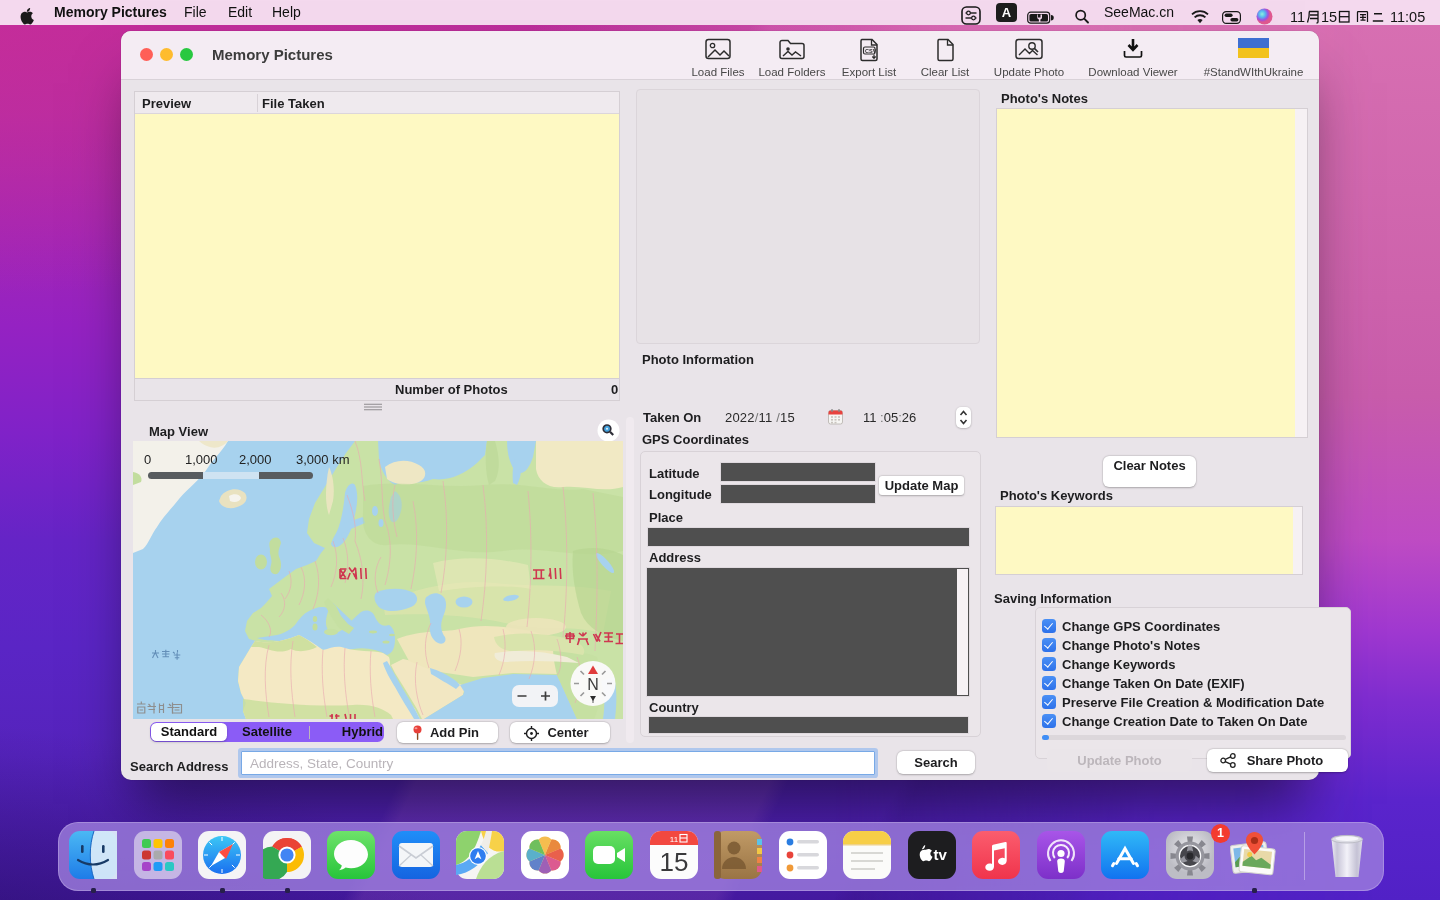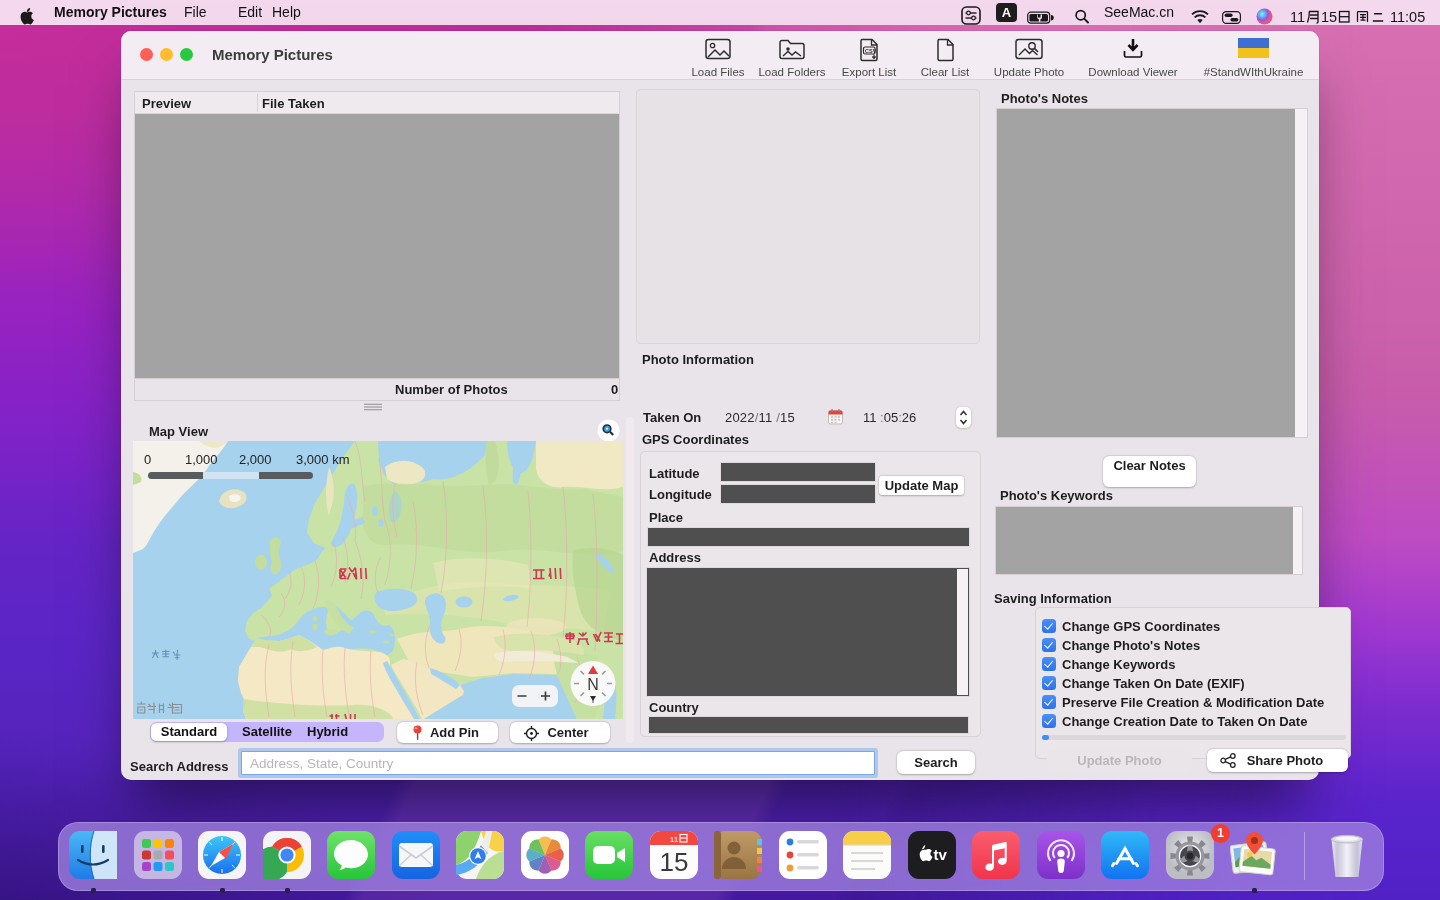--- a/index.html
+++ b/index.html
@@ -14,40 +14,40 @@
 #menubar .it{position:absolute;top:0;height:25px;line-height:25px}
 #win{position:absolute;left:121px;top:31px;width:1198px;height:749px;background:#e9e4e9;border-radius:10px;box-shadow:0 38px 55px -14px rgba(0,0,0,.5),0 0 1px rgba(0,0,0,.35)}
 #titlebar{position:absolute;left:0;top:0;width:1198px;height:49px;background:#f4ecf3;border-radius:10px 10px 0 0;border-bottom:1px solid #d9d2d8}
 .tl{position:absolute;top:16.5px;width:13px;height:13px;border-radius:50%}
 #wtitle{position:absolute;left:91px;top:15px;font-size:15px;font-weight:bold;color:#3c3c3c}
 .tbi{position:absolute;text-align:center;color:#484848;font-size:11.5px}
 .tbi .lbl{position:absolute;left:50%;transform:translateX(-50%);top:28px;white-space:nowrap}
 
 .b13{font-size:13px;font-weight:bold;color:#1d1d1f;position:absolute;white-space:nowrap}
 .r13{font-size:13px;color:#2a2a2a;position:absolute;white-space:nowrap}
-.whitebox{position:absolute;background:#a3a3a3;border:1px solid #d5cfd4}
+.whitebox{position:absolute;background:#fef9c3;border:1px solid #d5cfd4}
 .groupbox{position:absolute;background:#ebe6ea;border:1px solid #d8d2d7;border-radius:5px}
 .darkfield{position:absolute;background:#4f4f4f;box-shadow:0 0 0 1px #dfd9de}
 .btn{position:absolute;background:#fff;border-radius:6px;box-shadow:0 .5px 2px rgba(0,0,0,.25),0 0 0 .5px rgba(0,0,0,.06);font-size:13px;font-weight:bold;color:#1d1d1f;text-align:center}
 #dock{position:absolute;left:58px;top:822px;width:1326px;height:69px;border-radius:20px;background:rgba(160,130,223,.78);box-shadow:inset 0 0 0 1px rgba(255,255,255,.22)}
 .dki{position:absolute;top:9px;width:48px;height:48px}
 .dot{position:absolute;top:66px;width:5px;height:5px;border-radius:1.5px;background:#27204a}
 .cb{position:absolute;left:6px;width:14px;height:14px;border-radius:3.5px;background:linear-gradient(#4a90f5,#2d71ea)}
 .cb::after{content:"";position:absolute;left:4.2px;top:2.2px;width:4px;height:7px;border:solid #fff;border-width:0 1.8px 1.8px 0;transform:rotate(40deg)}
 </style></head>
 <body>
 <div id="wall"></div>
 <div id="wallR"></div>
 <div id="menubar">
  <svg class="it" style="left:20px;top:4px" width="15" height="18" viewBox="0 0 14 16">
       <path fill="#1a1a1a" d="M11.4 8.6c0-2 1.6-3 1.7-3.1-.9-1.4-2.4-1.6-2.9-1.6-1.2-.1-2.4.7-3 .7-.6 0-1.6-.7-2.6-.7C3.3 4 2 4.8 1.3 6c-1.5 2.6-.4 6.5 1.1 8.6.7 1 1.5 2.2 2.6 2.1 1-.1 1.4-.7 2.7-.7s1.6.7 2.7.7c1.1 0 1.8-1 2.5-2.1.8-1.2 1.1-2.4 1.1-2.4s-2.5-1-2.6-3.6zM9.4 2.8c.6-.7 1-1.7.9-2.8-.9 0-1.9.6-2.5 1.3-.6.6-1 1.6-.9 2.6 1 .1 1.9-.4 2.5-1.1z" transform="scale(0.92)"></path>
     </svg>
  <div class="it" style="left:54px;font-weight:bold">Memory Pictures</div>
  <div class="it" style="left:184px">File</div>
- <div class="it" style="left:238px">Edit</div>
+ <div class="it" style="left:228px">Edit</div>
  <div class="it" style="left:272px">Help</div>
  <svg class="it" style="left:961px;top:3px" width="20" height="19" viewBox="0 0 20 19">
       <rect x="1" y="1" width="18" height="17" rx="4.5" fill="none" stroke="#1a1a1a" stroke-width="1.6"></rect>
       <line x1="4.5" y1="7" x2="15.5" y2="7" stroke="#1a1a1a" stroke-width="1.4"></line>
       <line x1="4.5" y1="12" x2="15.5" y2="12" stroke="#1a1a1a" stroke-width="1.4"></line>
       <circle cx="7.5" cy="7" r="1.8" fill="#f4d9ee" stroke="#1a1a1a" stroke-width="1.2"></circle>
       <circle cx="12.5" cy="12" r="1.8" fill="#f4d9ee" stroke="#1a1a1a" stroke-width="1.2"></circle>
     </svg>
  <div class="it" style="left:996px;top:3px;height:19px;width:21px;background:#1e1e1e;border-radius:4px;color:#fff;font-size:13px;font-weight:bold;text-align:center;line-height:19px">A</div>
  <svg class="it" style="left:1027px;top:5px" width="30" height="14" viewBox="0 0 30 14">
@@ -312,25 +312,25 @@
       <rect x="379" y="244" width="46" height="22" rx="7" fill="#f6f4f6" opacity=".95"></rect>
       <path d="M384.5 255 h9 M408 255 h9 M412.5 250.5 v9" stroke="#3c3c3c" stroke-width="1.7"></path>
       <circle cx="460" cy="242.5" r="22.5" fill="#fbfafb" opacity=".96"></circle>
       <g stroke="#9a9a9a" stroke-width="1.7">
           <path d="M441 242.5 h5 M474 242.5 h5 M460 257 v5 M447.5 230 l3.5 3.5 M472.5 230 l-3.5 3.5 M447.5 255 l3.5 -3.5 M472.5 255 l-3.5 -3.5"></path>
         </g>
       <path d="M460 224.5 l-5 8.5 h10 Z" fill="#e03c3c"></path>
       <path d="M460 260 l-3 -5 h6 Z" fill="#2c2c2c"></path>
       <text x="460" y="249" text-anchor="middle" font-size="16" fill="#3c3c3c" font-family="Liberation Sans">N</text>
     </svg>
-    <div class="abs" style="left:29px;top:691px;width:234px;height:20px;background:#c4b5fd;border-radius:6.5px">
+    <div class="abs" style="left:29px;top:691px;width:234px;height:20px;background:#8b5cf6;border-radius:6.5px">
       <div class="abs" style="left:1px;top:1px;width:76px;height:18px;background:#fff;border-radius:5.5px;box-shadow:0 1px 2.5px rgba(0,0,0,.25);text-align:center;line-height:18px;font-size:13px;font-weight:bold;color:#111">Standard</div>
       <div class="abs" style="left:78px;width:78px;height:20px;text-align:center;line-height:20px;font-size:13px;font-weight:bold;color:#111">Satellite</div>
       <div class="abs" style="left:159px;top:3.5px;width:1px;height:13px;background:#bcb6bb"></div>
-      <div class="abs" style="left:157px;width:76px;height:20px;text-align:left;line-height:20px;font-size:13px;font-weight:bold;color:#111">Hybrid</div>
+      <div class="abs" style="left:157px;width:76px;height:20px;text-align:right;line-height:20px;font-size:13px;font-weight:bold;color:#111">Hybrid</div>
     </div>
     <div class="btn" style="left:276px;top:691px;width:101px;height:21px;line-height:21px">
       <svg style="position:absolute;left:15px;top:3px" width="11" height="16" viewBox="0 0 11 16">
           <circle cx="5.5" cy="4.5" r="4" fill="#e8403a"></circle>
           <ellipse cx="4" cy="3.2" rx="1.5" ry="1" fill="#f59a96"></ellipse>
           <rect x="4.9" y="8" width="1.4" height="7" rx=".7" fill="#8a4a20"></rect>
         </svg>
       <span style="margin-left:14px">Add Pin</span></div>
     <div class="btn" style="left:389px;top:691px;width:100px;height:21px;line-height:21px">
       <svg style="position:absolute;left:14px;top:3.5px" width="15" height="15" viewBox="0 0 15 15">

